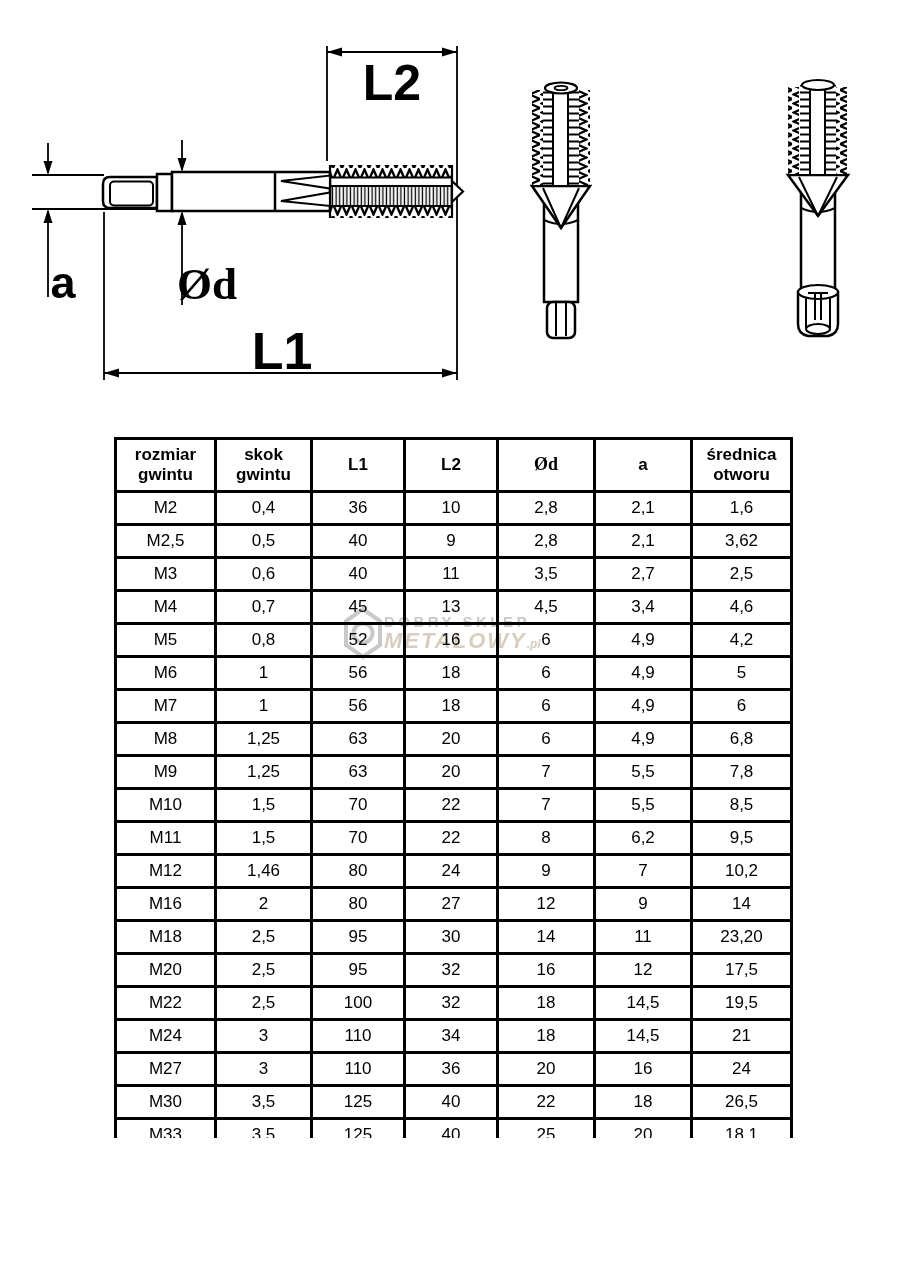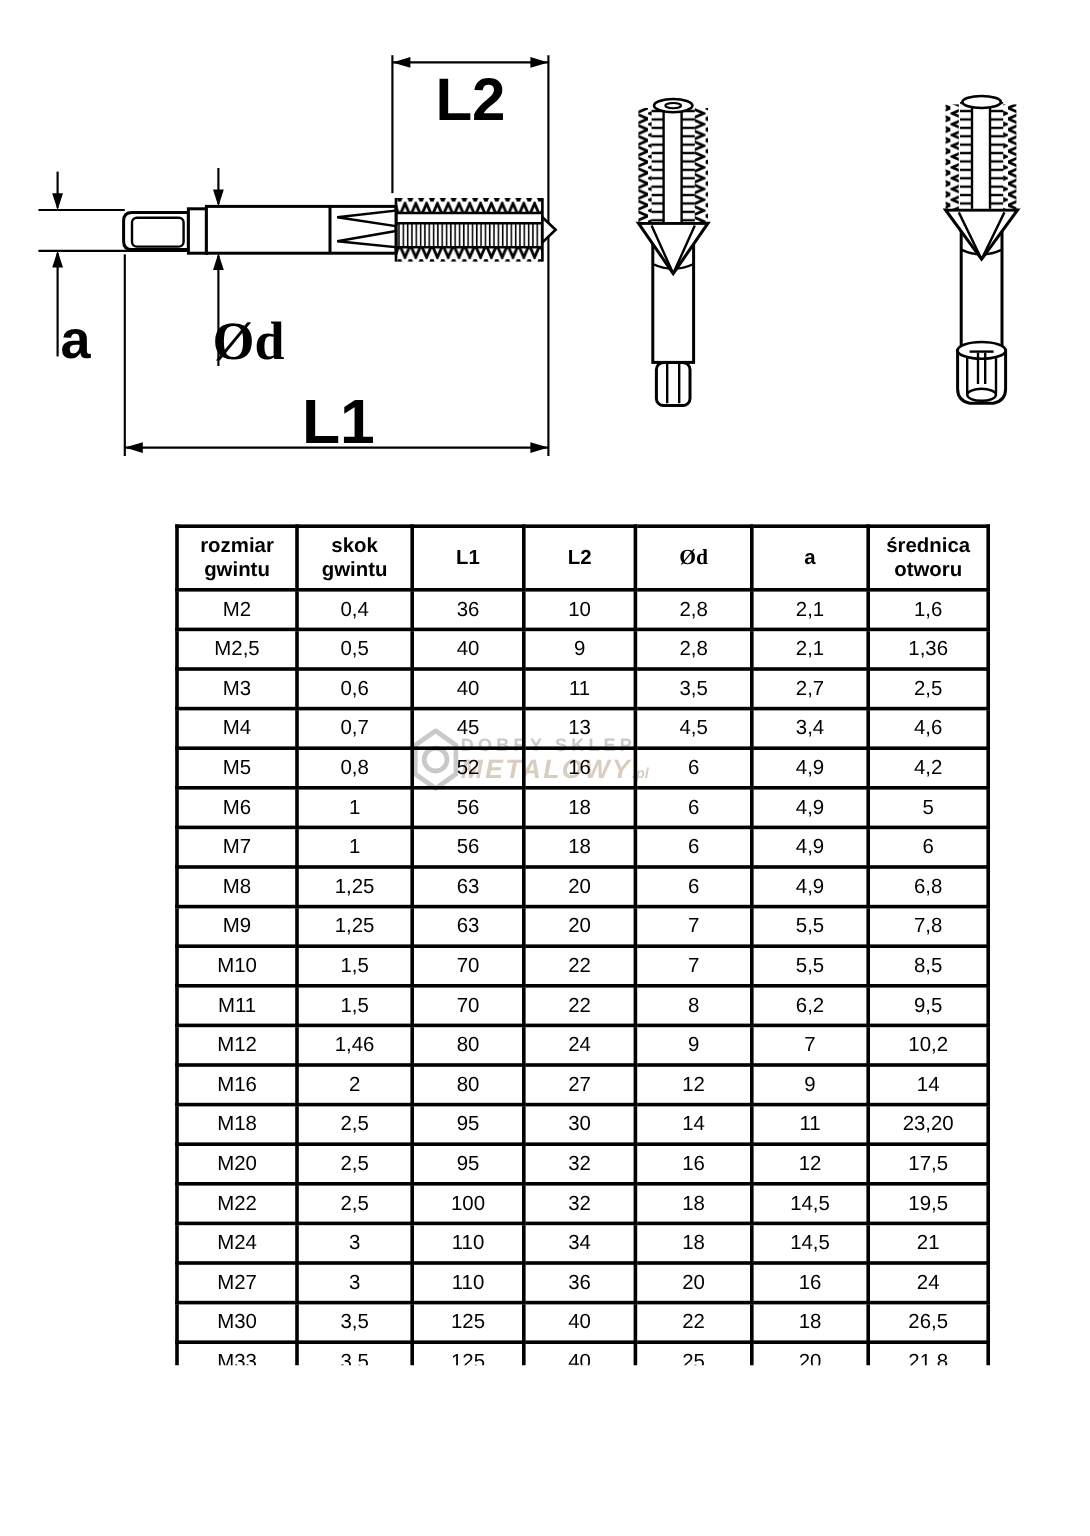--- a/index.html
+++ b/index.html
@@ -27,21 +27,21 @@
     pointer-events:none;user-select:none;
   }
   .wm-text{display:flex;flex-direction:column;line-height:1.05;}
   .wm-line1{font-size:15px;font-weight:bold;letter-spacing:3.5px;color:var(--wm-gray,#c9c9c9);white-space:nowrap;}
   .wm-line2{font-size:22px;font-weight:bold;letter-spacing:2px;color:var(--wm-tan,#d9cdc0);white-space:nowrap;font-style:italic;}
   .wm-suffix{font-size:12px;letter-spacing:0;vertical-align:baseline;}
 
   
   table.spec{
     position:absolute;left:114px;top:437px;width:676px;
-    border-collapse:collapse;table-layout:fixed;background:transparent;margin-left:32px;
+    border-collapse:collapse;table-layout:fixed;background:transparent;
   }
   table.spec th, table.spec td{
     border:3px solid var(--ink,#000);
     text-align:center;vertical-align:middle;
     padding:0;font-size:17px;overflow:hidden;
   }
   table.spec th{font-weight:bold;height:50px;line-height:1.2;}
   table.spec th.serif{font-family:"Liberation Serif",serif;font-size:18px;}
   table.spec td{height:30px;font-weight:normal;}
 </style>
@@ -208,21 +208,21 @@
           <td>2,1</td>
           <td>1,6</td>
         </tr>
         <tr>
           <td>M2,5</td>
           <td>0,5</td>
           <td>40</td>
           <td>9</td>
           <td>2,8</td>
           <td>2,1</td>
-          <td>1,36</td>
+          <td>3,62</td>
         </tr>
         <tr>
           <td>M3</td>
           <td>0,6</td>
           <td>40</td>
           <td>11</td>
           <td>3,5</td>
           <td>2,7</td>
           <td>2,5</td>
         </tr>
@@ -370,21 +370,21 @@
           <td>18</td>
           <td>26,5</td>
         </tr>
         <tr>
           <td>M33</td>
           <td>3,5</td>
           <td>125</td>
           <td>40</td>
           <td>25</td>
           <td>20</td>
-          <td>21,8</td>
+          <td>18,1</td>
         </tr>
         <tr>
           <td></td>
           <td></td>
           <td></td>
           <td></td>
           <td></td>
           <td></td>
           <td></td>
         </tr>

